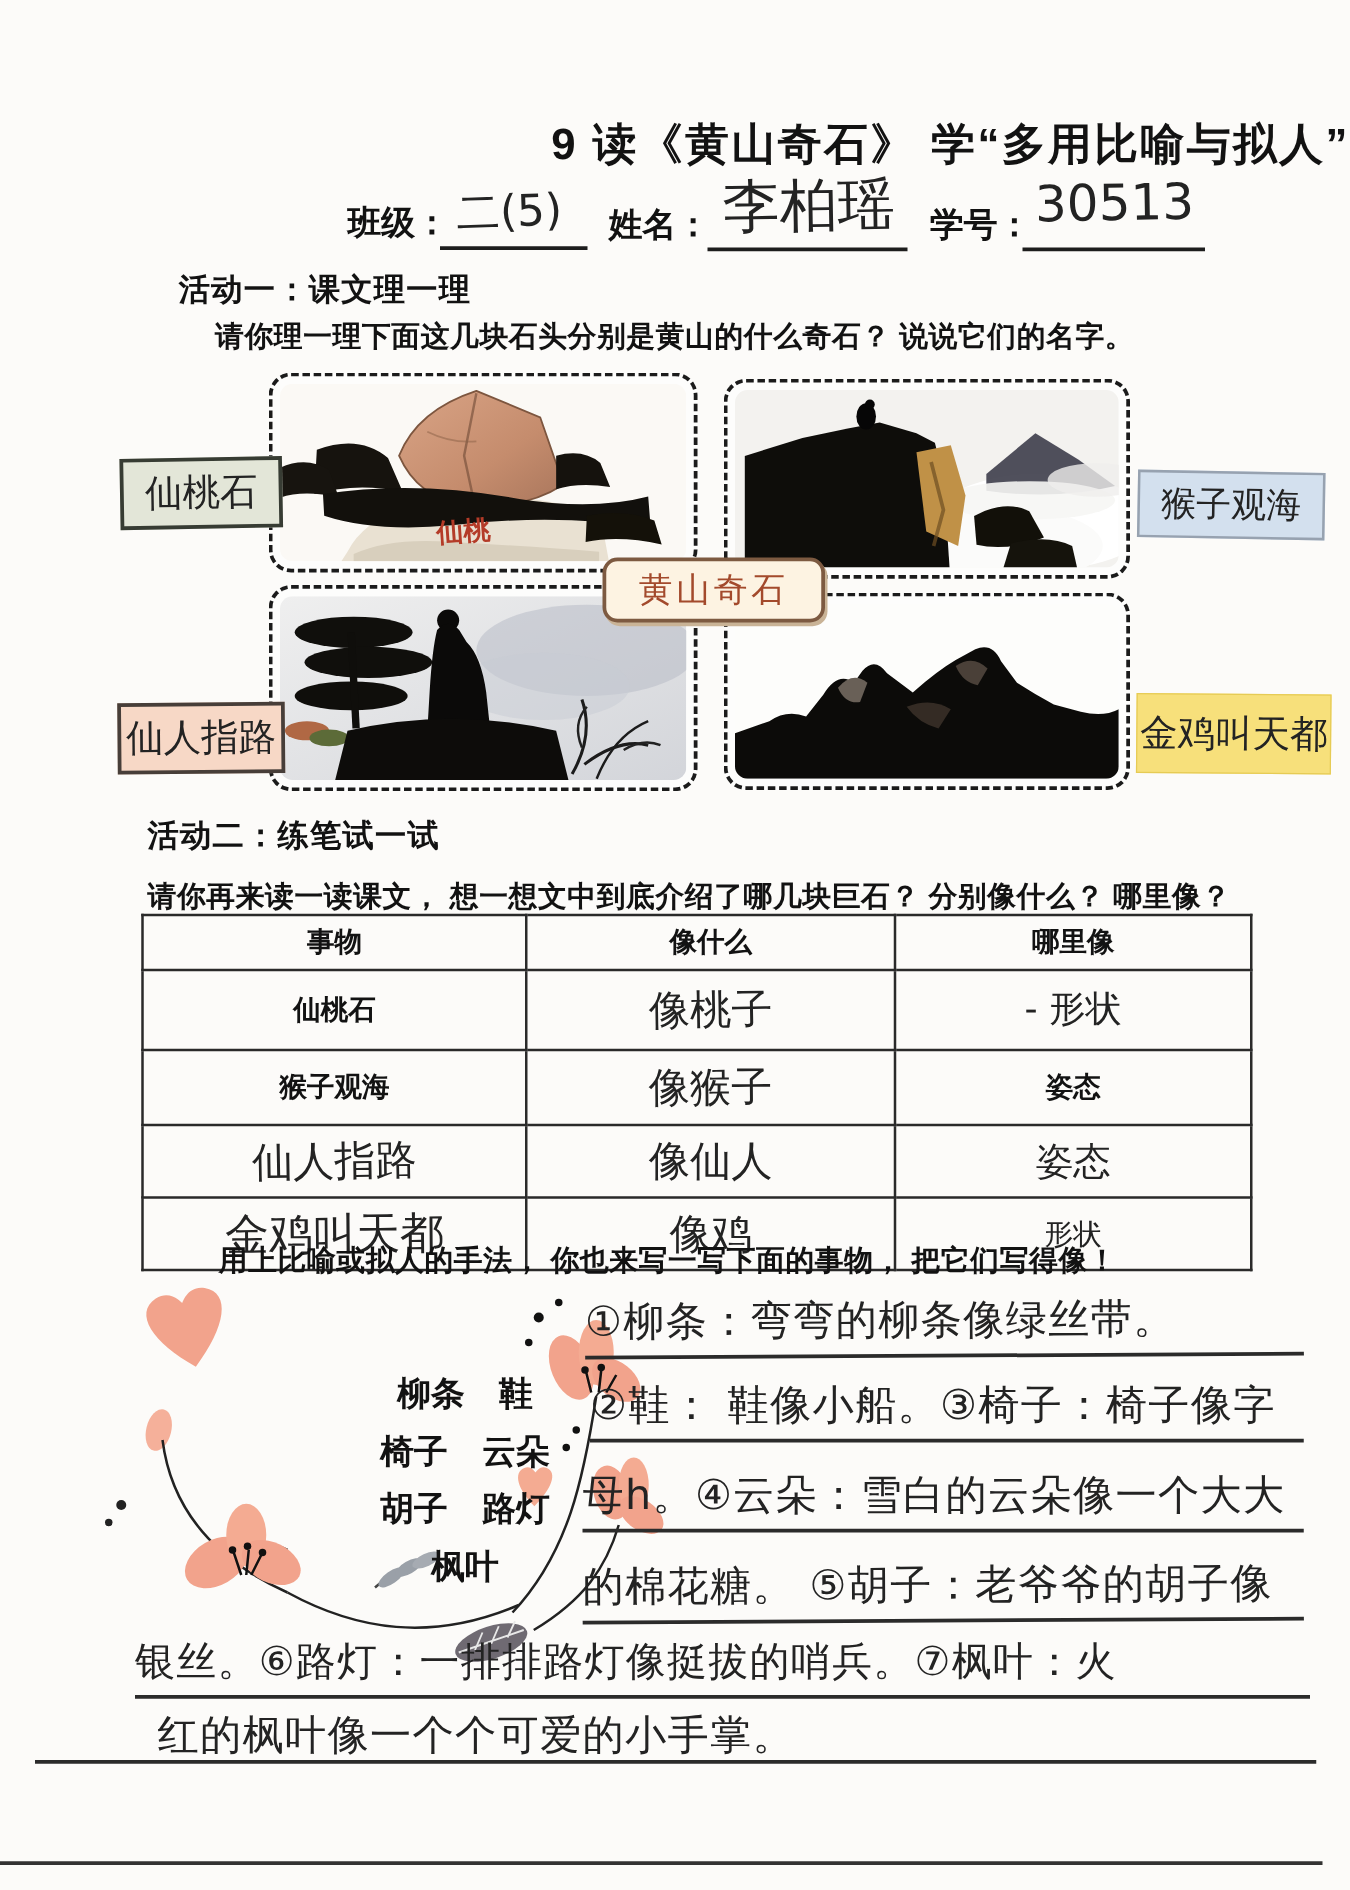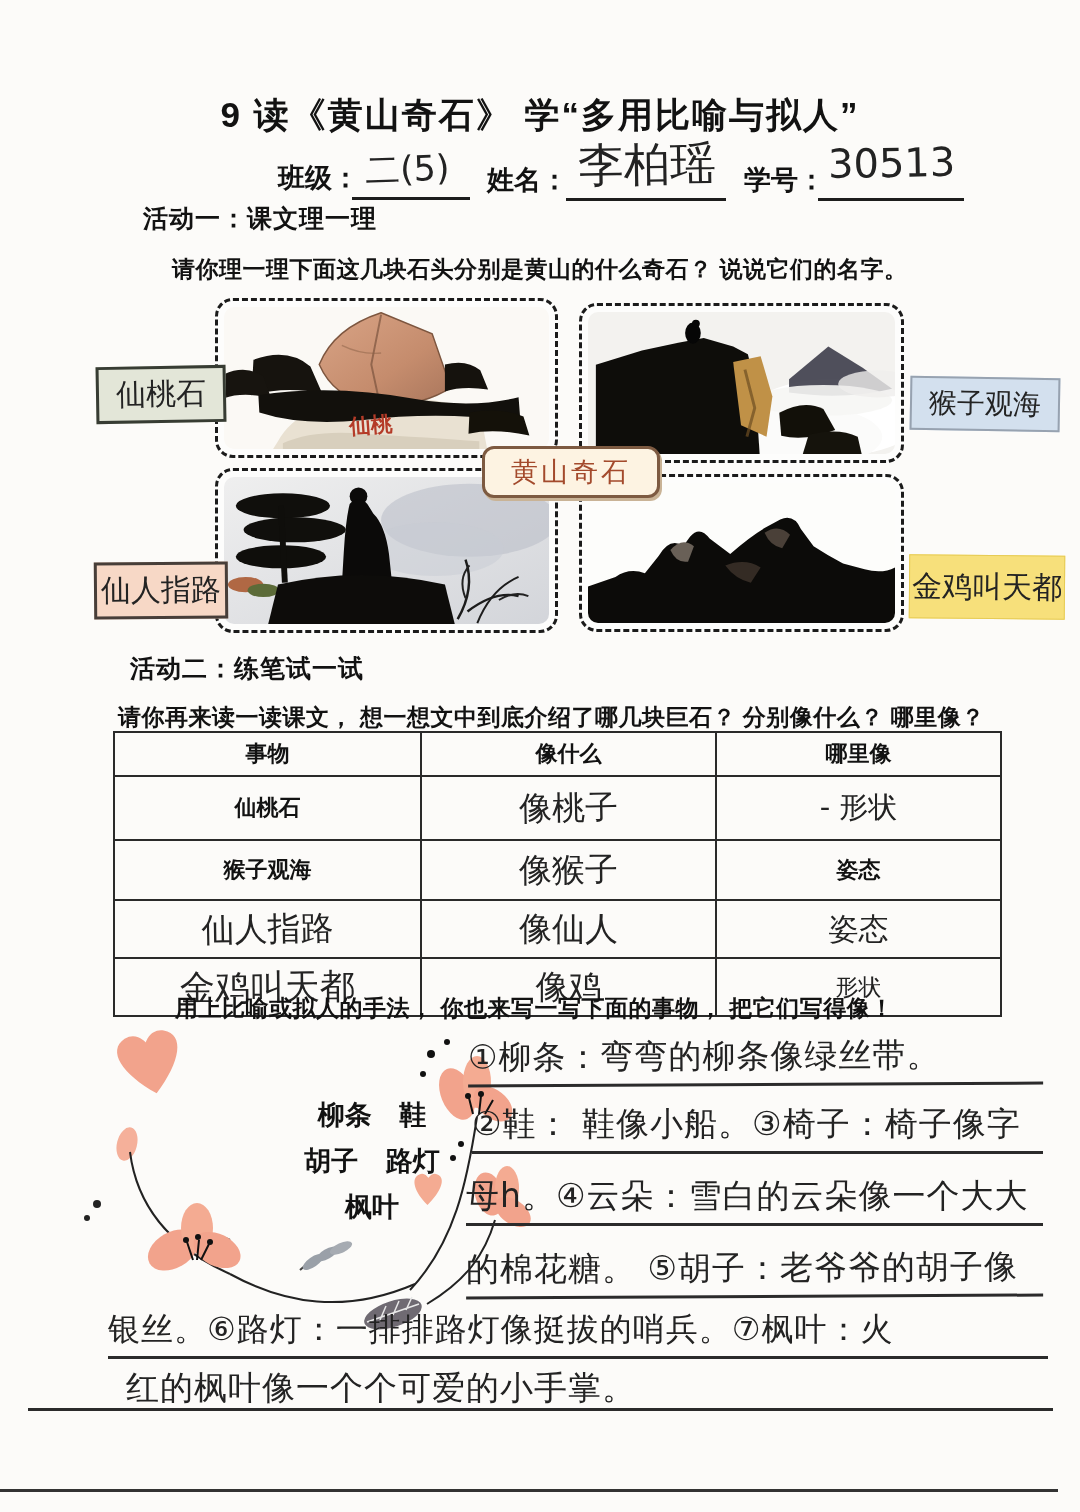--- a/index.html
+++ b/index.html
@@ -31,35 +31,35 @@
   .words{width:300px;text-align:center;font-size:27px;font-weight:800;line-height:46px;word-spacing:20px;z-index:3;}
   .ans{white-space:nowrap;font-size:33px;letter-spacing:1px;border-bottom:3px solid #2b2b2b;padding-bottom:4px;z-index:3;}
   .ans.nounder{border-bottom:none;}
   .deco{z-index:1;}
 </style>
 </head>
 <body>
 
 <div class="page">
 
-  <div class="abs title" style="top:92px;left:0;">9 读《黄山奇石》 学“多用比喻与拟人”</div>
+  <div class="abs title" style="top:92px;left:0;text-align:right;">9 读《黄山奇石》 学“多用比喻与拟人”</div>
 
   <span class="abs lbl" style="left:278px;top:160px;">班级：</span>
   <span class="abs hand" style="left:365px;top:146px;font-size:35px;transform:rotate(-2deg);">二(5)</span>
   <div class="abs uline" style="left:352px;top:197px;width:118px;"></div>
 
   <span class="abs lbl" style="left:487px;top:162px;">姓名：</span>
   <span class="abs hand" style="left:578px;top:134px;font-size:46px;transform:rotate(-1deg);">李柏瑶</span>
   <div class="abs uline" style="left:566px;top:198px;width:160px;"></div>
 
   <span class="abs lbl" style="left:744px;top:162px;">学号：</span>
   <span class="abs hand" style="left:828px;top:140px;font-size:40px;transform:rotate(-1deg);">30513</span>
   <div class="abs uline" style="left:818px;top:198px;width:146px;"></div>
 
-  <div class="abs heading" style="left:143px;top:202px;">活动一：课文理一理</div>
+  <div class="abs heading" style="left:143px;top:215px;">活动一：课文理一理</div>
   <div class="abs instr" style="left:172px;top:254px;">请你理一理下面这几块石头分别是黄山的什么奇石？ 说说它们的名字。</div>
 
   <div class="abs photo-box" style="left:215px;top:298px;width:343px;height:160px;">
     <svg viewBox="0 0 331 148" preserveAspectRatio="none">
       <defs>
         <linearGradient id="peach" x1="0" y1="0" x2="1" y2="1">
           <stop offset="0" stop-color="#d9a486"></stop>
             <stop offset="0.6" stop-color="#c58c6d"></stop>
             <stop offset="1" stop-color="#a9765c"></stop>
         </linearGradient>
@@ -135,21 +135,21 @@
     </svg>
   </div>
 
   <div class="abs badge" style="left:482px;top:446px;width:172px;height:46px;">黄山奇石</div>
 
   <div class="abs side-label hand" style="left:96px;top:366px;width:130px;height:57px;background:#e3e6d8;border:3px solid #373c33;transform:rotate(-1deg);">仙桃石</div>
   <div class="abs side-label hand" style="left:910px;top:377px;width:150px;height:54px;background:#d3e0ee;border:2px solid #97a2b0;font-size:28px;transform:rotate(1deg);">猴子观海</div>
   <div class="abs side-label hand" style="left:94px;top:562px;width:134px;height:57px;background:#f7d8c6;border:3px solid #473e39;transform:rotate(-0.5deg);">仙人指路</div>
   <div class="abs side-label hand" style="left:909px;top:555px;width:156px;height:64px;background:#f7e07b;border:1px solid #e6cb55;transform:rotate(0.5deg);">金鸡叫天都</div>
 
-  <div class="abs heading" style="left:130px;top:652px;">活动二：练笔试一试</div>
+  <div class="abs heading" style="left:118px;top:652px;">活动二：练笔试一试</div>
   <div class="abs instr" style="left:118px;top:702px;">请你再来读一读课文， 想一想文中到底介绍了哪几块巨石？ 分别像什么？ 哪里像？</div>
 
   <table class="qtable abs" style="left:113px;top:731px;">
     <colgroup>
         <col style="width:307px">
         <col style="width:295px">
         <col style="width:285px">
       </colgroup>
     <tbody>
         <tr>
@@ -217,20 +217,21 @@
     <ellipse cx="432" cy="166" rx="12" ry="22" fill="#f4ab92"></ellipse>
     <ellipse cx="438" cy="190" rx="20" ry="12" fill="#f2a38c" transform="rotate(35 438 190)"></ellipse>
     <path d="M402,95 C392,160 380,220 335,268" fill="none" stroke="#222" stroke-width="2"></path>
     <path d="M420,198 C410,232 392,258 352,282" fill="none" stroke="#222" stroke-width="2"></path>
     <ellipse cx="318" cy="292" rx="30" ry="13" fill="#6f6a72" transform="rotate(-18 318 292)"></ellipse>
     <path d="M292,300 l52,-18 M305,298 l6,-14 M318,293 l6,-14 M331,288 l6,-13" stroke="#e8e8e8" stroke-width="1.5"></path>
   </svg>
 
   <div class="abs words" style="left:222px;top:1092px;">
     <div>柳条 鞋</div>
+    <div>椅子 云朵</div>
     <div>胡子 路灯</div>
     <div>枫叶</div>
   </div>
 
   <div class="abs ans hand" style="left:468px;top:1034px;width:575px;transform:rotate(-0.3deg);">①柳条：弯弯的柳条像绿丝带。</div>
   <div class="abs ans hand" style="left:472px;top:1102px;width:571px;">②鞋： 鞋像小船。③椅子：椅子像字</div>
   <div class="abs ans hand" style="left:466px;top:1174px;width:577px;">母h。④云朵：雪白的云朵像一个大大</div>
   <div class="abs ans hand" style="left:466px;top:1246px;width:577px;transform:rotate(-0.3deg);">的棉花糖。 ⑤胡子：老爷爷的胡子像</div>
   <div class="abs ans hand" style="left:108px;top:1308px;width:940px;font-size:32px;">银丝。⑥路灯：一排排路灯像挺拔的哨兵。⑦枫叶：火</div>
   <div class="abs ans hand nounder" style="left:126px;top:1366px;width:760px;">红的枫叶像一个个可爱的小手掌。</div>

